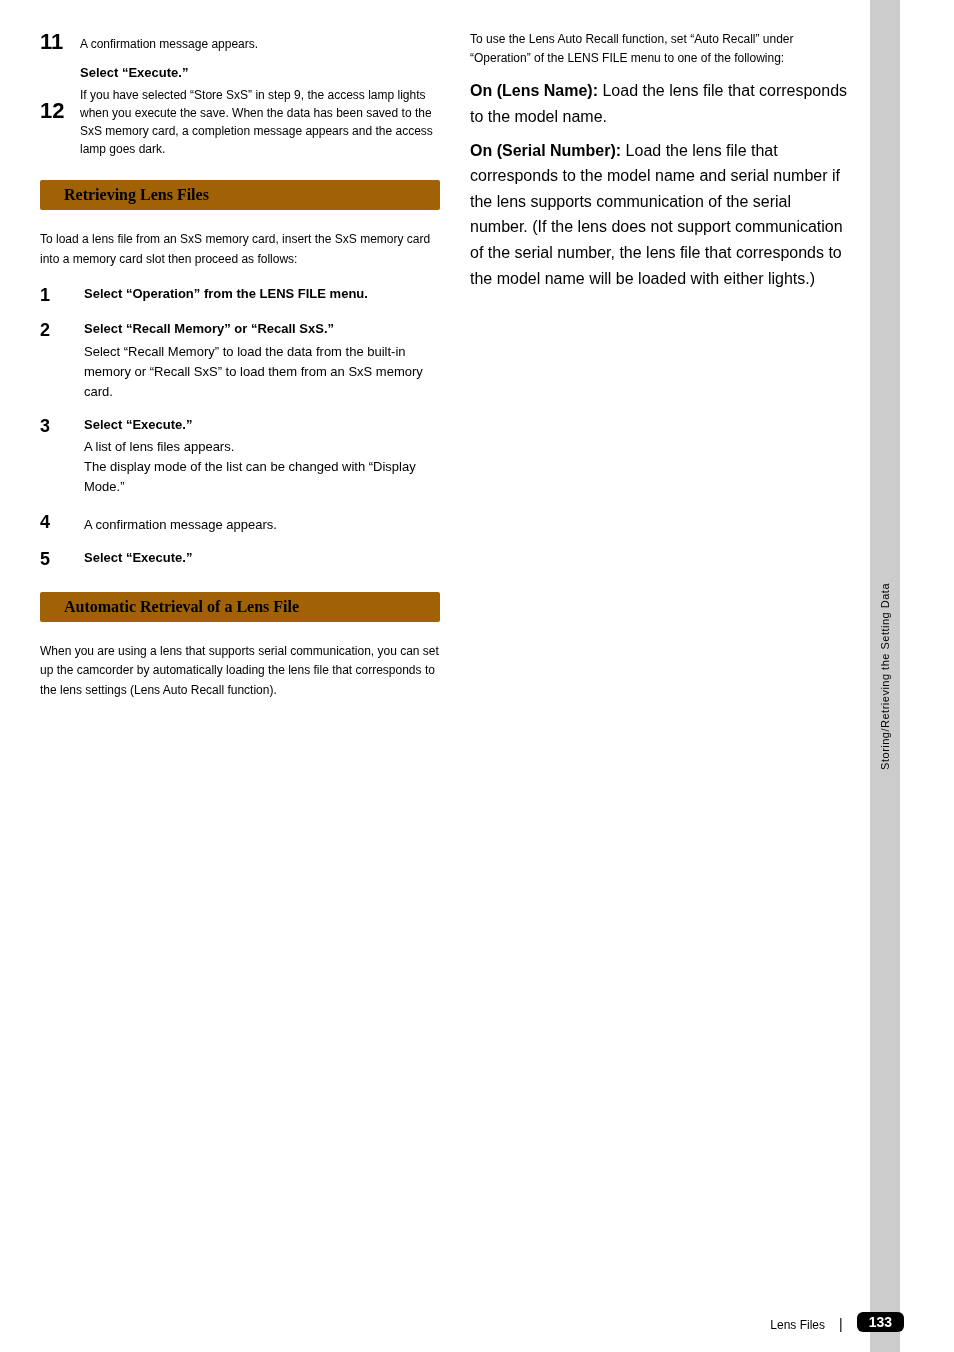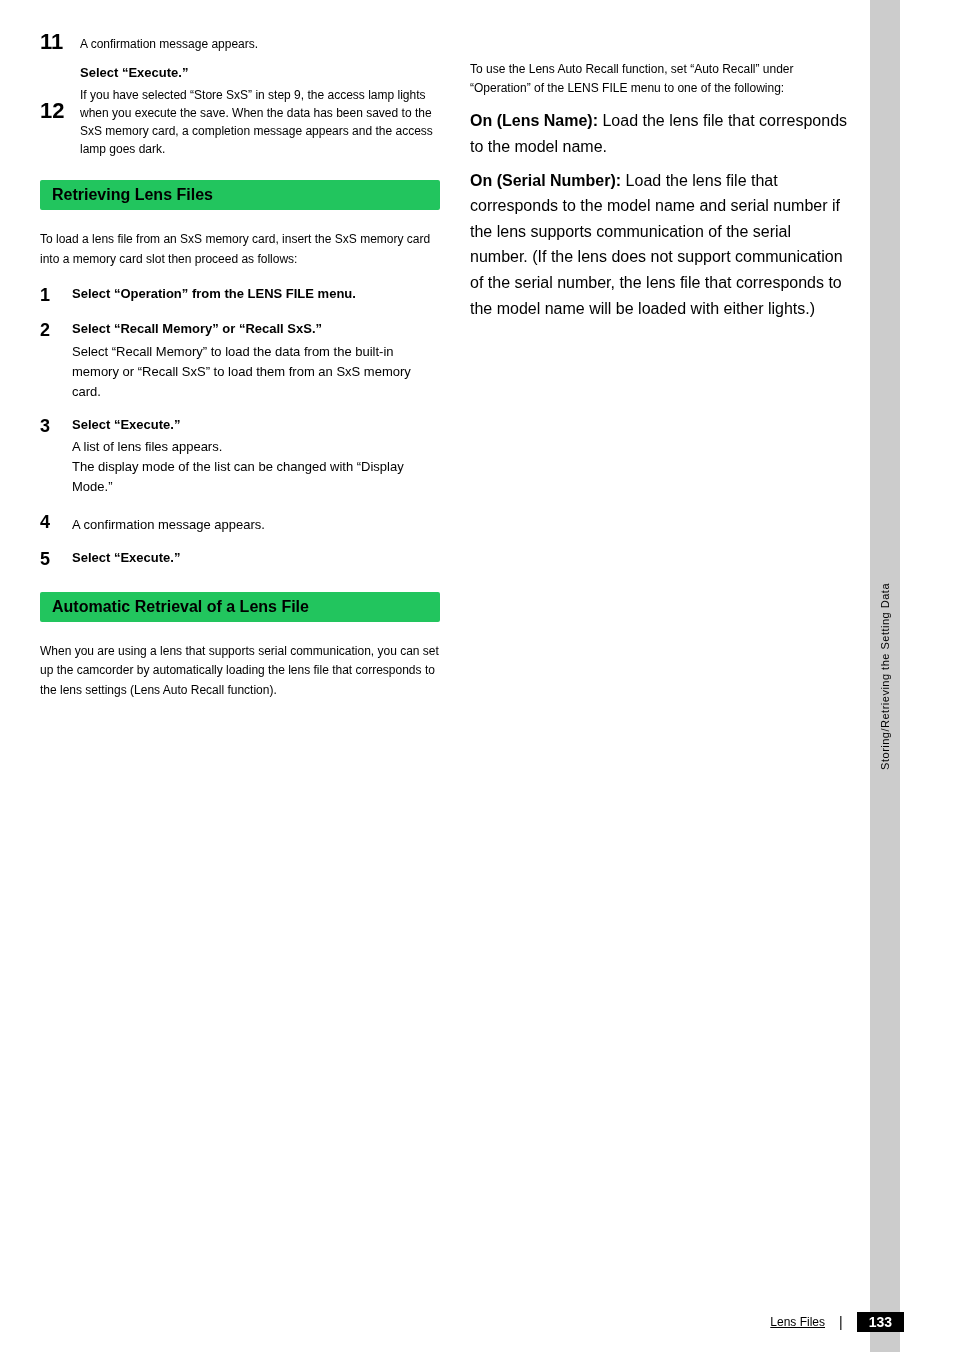--- a/index.html
+++ b/index.html
@@ -42,21 +42,20 @@
       display: flex;
       gap: 30px;
     }
     .left-column {
       flex: 1;
       max-width: 420px;
     }
     .right-column {
       flex: 1;
       max-width: 380px;
-      margin-top: 30px;
     }
     
     .step-big {
       display: flex;
       align-items: center;
       margin-bottom: 6px;
     }
     .step-big-number {
       font-size: 22px;
       font-weight: bold;
@@ -72,24 +71,25 @@
       line-height: 1.4;
     }
     .step-big-content .step-body {
       font-size: 12px;
       line-height: 1.5;
       margin-top: 4px;
       margin-left: 0;
     }
     
     .section-header {
-      background: #22c55e;
-      padding: 6px 12px;
+      background: #a16207;
+      padding: 6px 24px;
       margin: 22px 0 14px 0;
       border-radius: 2px;
+      font-family: Liberation Serif, serif;
     }
     .section-header h2 {
       font-size: 16px;
       font-weight: bold;
       color: #000;
     }
     .section-intro {
       font-size: 12px;
       line-height: 1.6;
       margin-bottom: 16px;
@@ -102,20 +102,21 @@
       margin-bottom: 14px;
     }
     .step-small-number {
       font-size: 18px;
       font-weight: bold;
       min-width: 32px;
       line-height: 1.2;
     }
     .step-small-content {
       flex: 1;
+      margin-left: 12px;
     }
     .step-small-content .step-title {
       font-size: 13px;
       font-weight: bold;
       line-height: 1.4;
     }
     .step-small-content .step-body {
       font-size: 13px;
       line-height: 1.55;
       margin-top: 3px;
@@ -134,36 +135,36 @@
     }
     .right-item .item-label {
       font-weight: bold;
     }
     
     .page-footer {
       position: absolute;
       bottom: 20px;
       right: 50px;
       display: flex;
-      align-items: center;
+      align-items: flex-end;
       gap: 10px;
-      text-decoration: underline;
     }
     .footer-text {
       font-size: 12px;
       color: #000;
     }
     .footer-page {
       font-size: 14px;
       font-weight: bold;
       background: #000;
       color: #fff;
       padding: 2px 12px;
       min-width: 40px;
       text-align: center;
+      border-radius: 6px;
     }
   </style>
 </head>
 <body>
 
 <div class="page-container">
   <div class="main-content">
     <div class="two-column">
 
       <div class="left-column">

